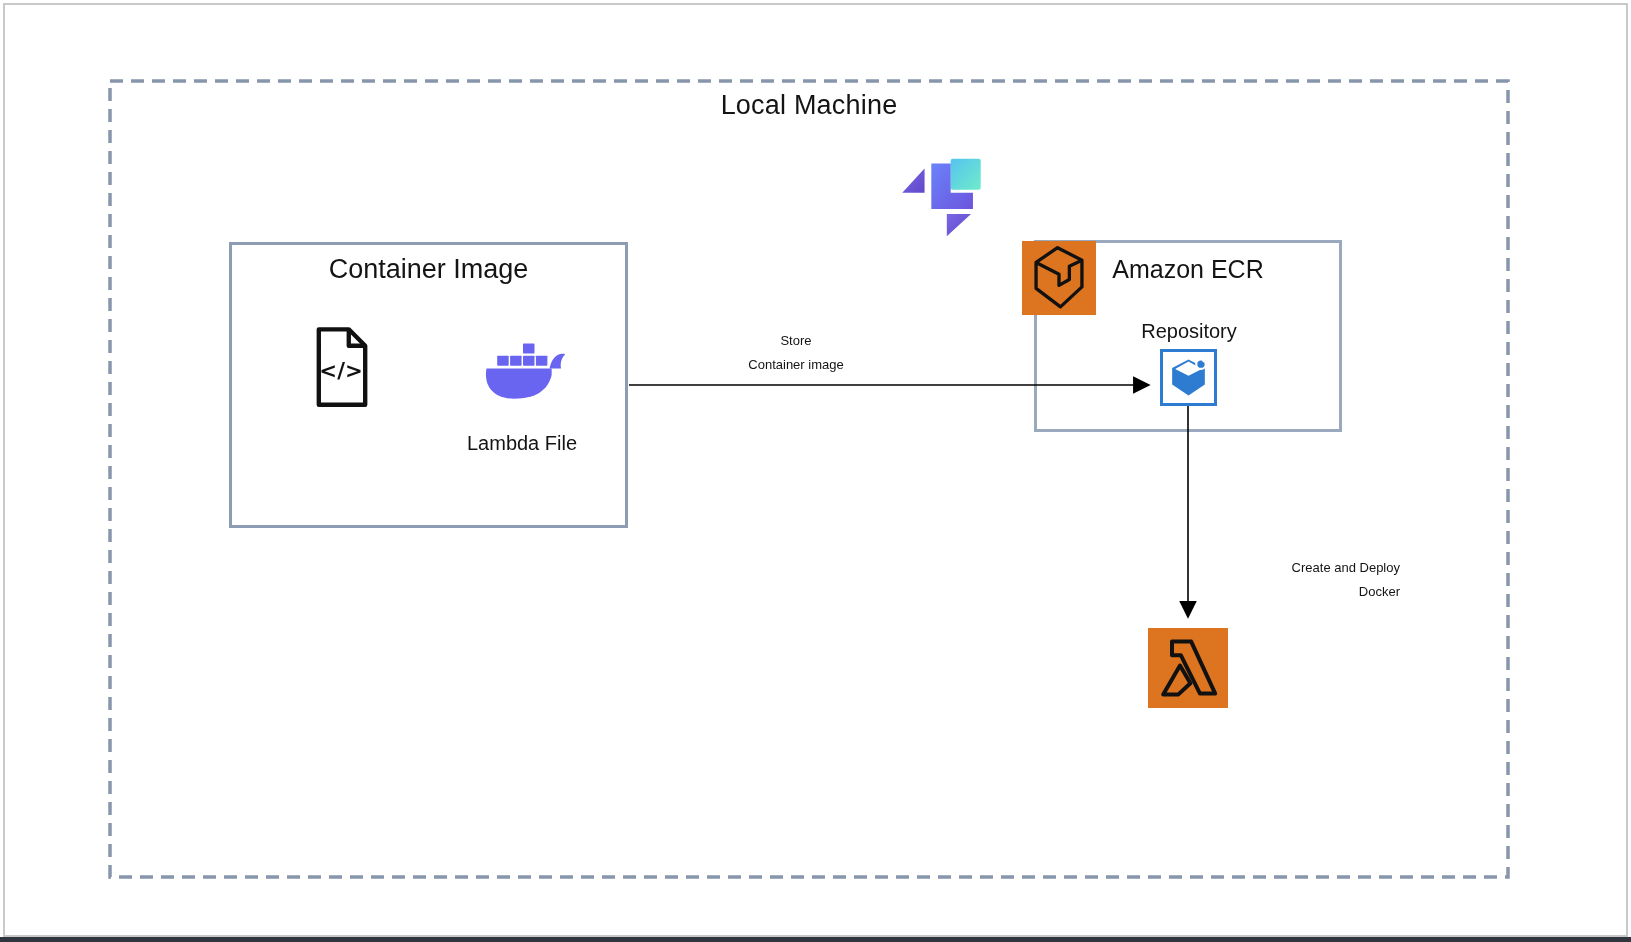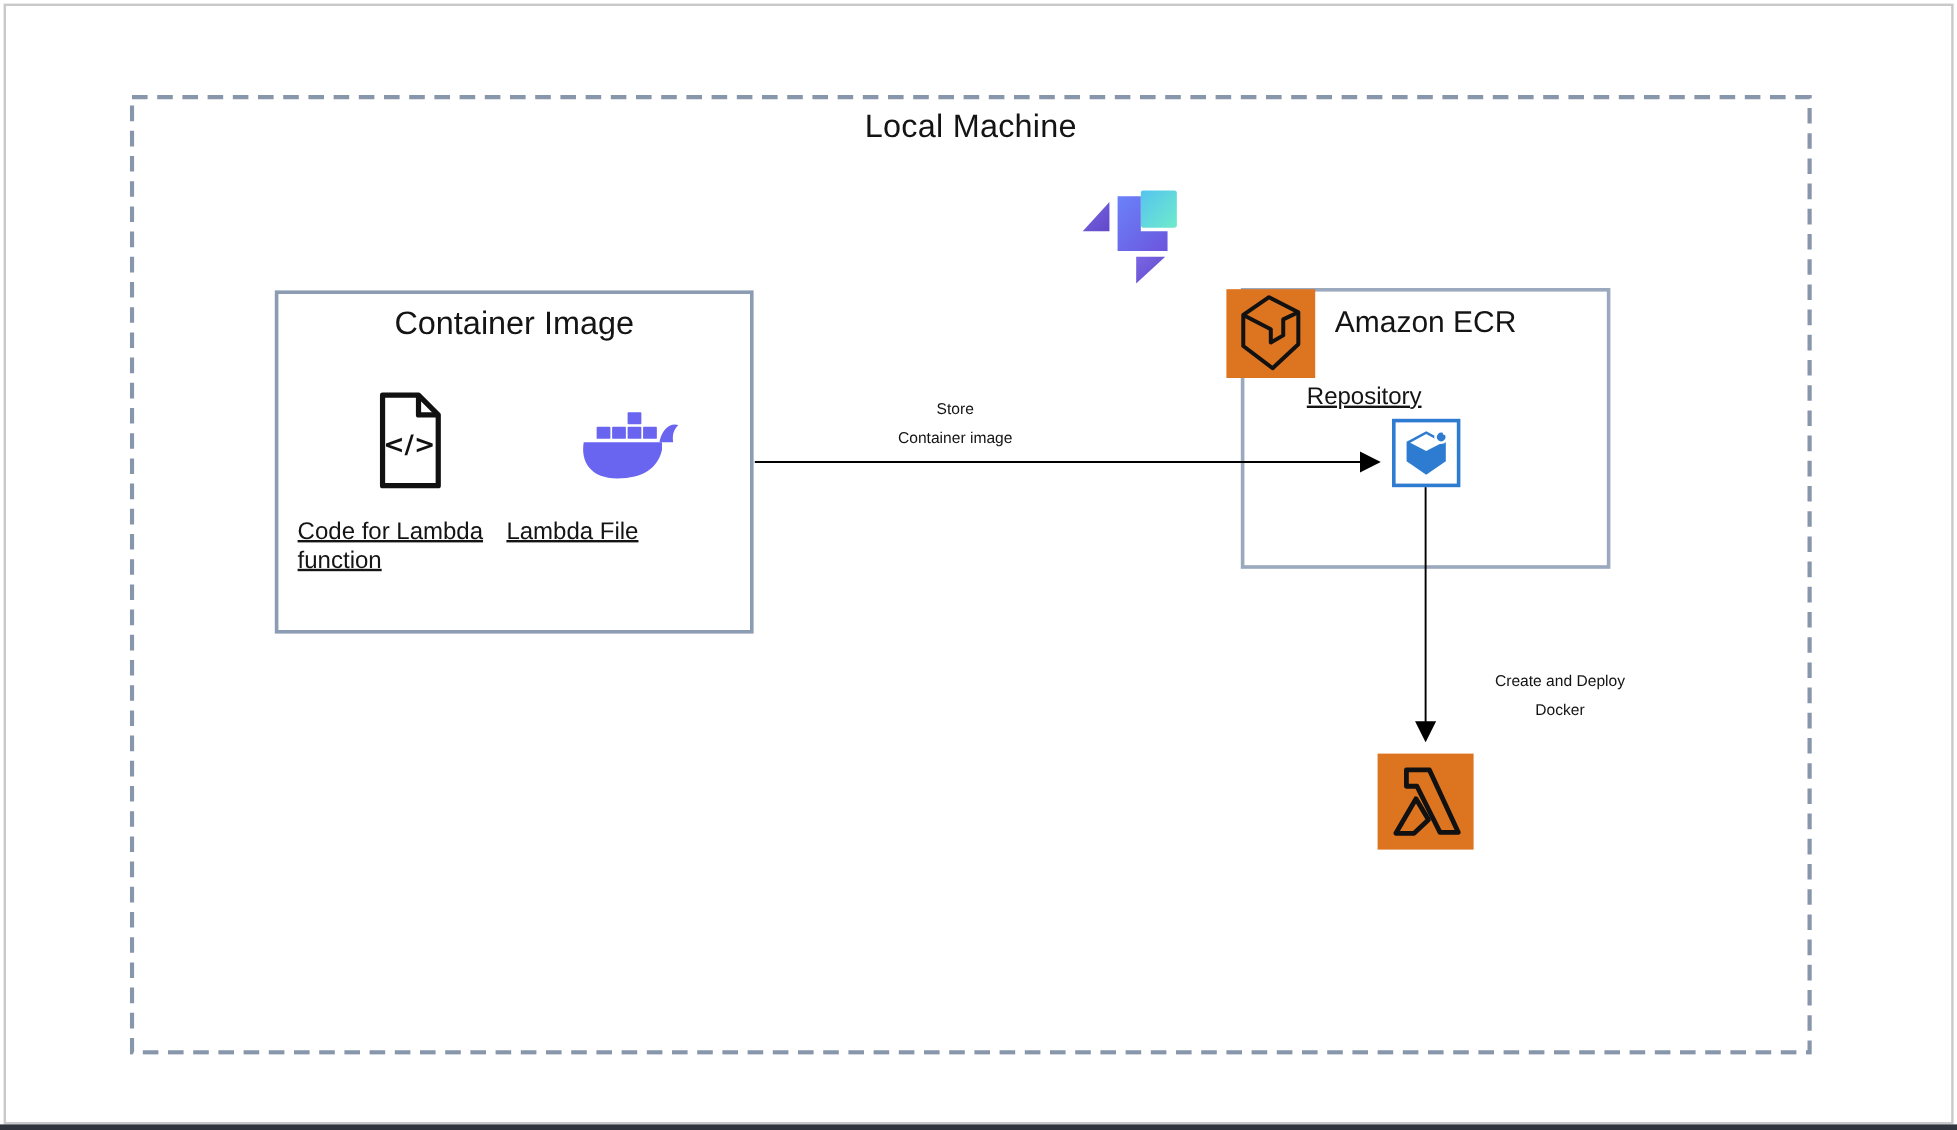--- a/index.html
+++ b/index.html
@@ -33,46 +33,46 @@
   #local-machine{left:108px;top:79px;width:1402px;height:800px;}
   #local-machine .group-title{top:11px;}
   #localstack{left:900px;top:145px;width:520px;height:585px;}
   #localstack .group-title{top:10px;font-size:26px;}
   .solid-box{position:absolute;background:#fff;border:3px solid var(--solid);box-sizing:border-box;}
   #container-image{left:229px;top:242px;width:399px;height:286px;}
   #container-image .box-title{
     position:absolute;left:0;right:0;top:9px;text-align:center;font-size:27px;white-space:nowrap;
   }
   .caption{
-    position:absolute;width:200px;text-align:left;
-    font-size:20px;line-height:24px;white-space:nowrap;text-decoration:underline;
+    position:absolute;width:200px;text-align:center;
+    font-size:20px;line-height:24px;white-space:nowrap;
   }
   #code-icon{position:absolute;left:81px;top:80px;width:58px;height:84px;}
   #code-caption{left:16px;top:186px;}
   #docker-icon{position:absolute;left:248px;top:94px;width:86px;height:72px;}
   #docker-caption{left:190px;top:186px;}
   #localstack-logo{position:absolute;left:897px;top:151px;width:88px;height:92px;z-index:4;}
-  #ecr-box{left:1034px;top:240px;width:308px;height:234px;border-color:#9aa9bd;}
+  #ecr-box{left:1034px;top:240px;width:308px;height:192px;border-color:#9aa9bd;}
   #ecr-box .box-title{
     position:absolute;left:0;right:0;top:12px;text-align:center;font-size:25px;white-space:nowrap;
   }
   #repository-label{left:52px;top:76px;}
   #repo-icon{
     position:absolute;left:123px;top:106px;width:57px;height:57px;background:#fff;
     border:3px solid var(--repo-blue);box-sizing:border-box;
   }
   #repo-icon svg{position:absolute;left:4px;top:4px;}
   .service-icon{position:absolute;background:var(--orange);z-index:3;}
   #ecr-icon{left:1022px;top:241px;width:74px;height:74px;}
   #lambda-icon{left:1148px;top:628px;width:80px;height:80px;}
   .service-icon svg{position:absolute;inset:0;}
   #arrow-layer{position:absolute;inset:0;z-index:5;pointer-events:none;}
   .flow-label{position:absolute;width:200px;text-align:center;font-size:13px;line-height:24px;z-index:6;white-space:nowrap;}
   #store-label{left:696px;top:329px;}
-  #deploy-label{left:1200px;top:556px;}
+  #deploy-label{left:1200px;top:556px;text-align:right;}
 </style>
 </head>
 <body>
 
 <div class="canvas">
 
   <div class="window-frame"></div>
 
   <div class="dashed-box" id="local-machine">
     <svg width="1402" height="800">
@@ -104,24 +104,20 @@
   </svg>
 
   <div class="solid-box" id="container-image">
     <div class="box-title">Container Image</div>
 
     <svg id="code-icon" viewBox="0 0 60 86">
       <path d="M6 4 H37 L54 21 V82 H6 Z" fill="none" stroke="#111" stroke-width="4.5" stroke-linejoin="round"></path>
       <path d="M37 4 V21 H54" fill="none" stroke="#111" stroke-width="4.5" stroke-linejoin="round"></path>
       <text x="29" y="54" text-anchor="middle" font-size="22" font-weight="bold" font-family="'DejaVu Sans', sans-serif" fill="#111">&lt;/&gt;</text>
     </svg>
-    <div class="caption" id="code-caption">
-      <div>Code for Lambda</div>
-      <div>function</div>
-    </div>
 
     <svg id="docker-icon" viewBox="0 0 120 98">
       <g fill="var(--docker)">
         <rect x="60" y="5" width="16" height="14" rx="1"></rect>
         <rect x="24" y="22" width="16" height="14" rx="1"></rect>
         <rect x="42" y="22" width="16" height="14" rx="1"></rect>
         <rect x="60" y="22" width="16" height="14" rx="1"></rect>
         <rect x="78" y="22" width="16" height="14" rx="1"></rect>
         <path d="M9 40 C5 64 18 82 48 82 C78 82 95 70 100 49 L100 40 Z"></path>
         <path d="M97 40 C100 25 109 17 119 20 C113 26 112 32 113 40 Z"></path>

